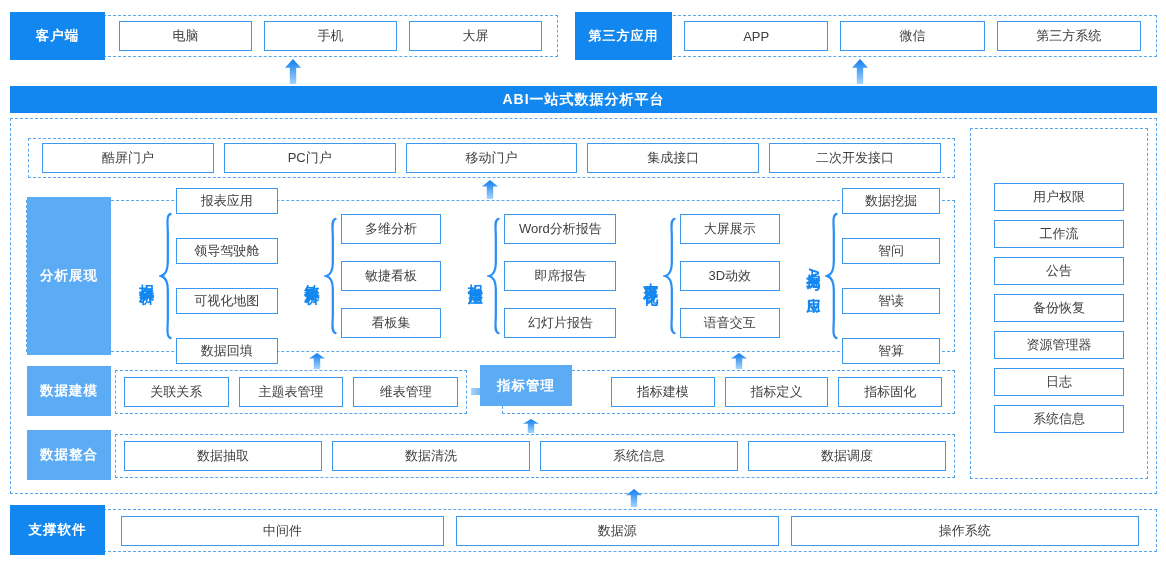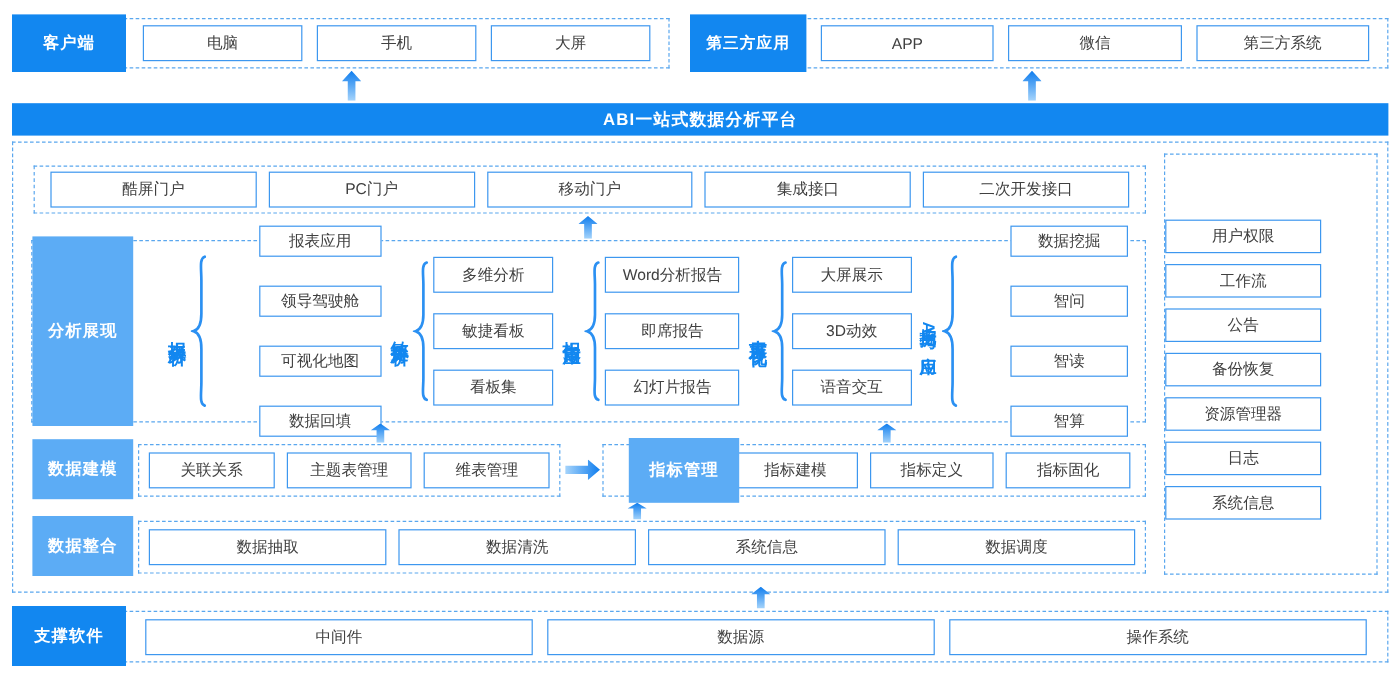--- a/index.html
+++ b/index.html
@@ -32,27 +32,27 @@
   .analysis-content {
     height:100%; display:flex; align-items:center; justify-content:space-between;
     padding:0 14px 0 112px; box-sizing:border-box;
   }
   .agroup { display:flex; align-items:center; gap:4px; }
   .vlabel {
     writing-mode:vertical-rl; text-orientation:mixed; color:#1287F0; font-weight:bold;
     font-size:15px; letter-spacing:2px; line-height:1.05;
   }
   .gcol { display:flex; flex-direction:column; }
-  .g4 { gap:24px;margin-left:40px; }  .g4 .wbox { height:26px; }
+  .g4 { gap:24px; }  .g4 .wbox { height:26px; }
   .g3 { gap:17px; } .g3 .wbox { height:30px; }
   .brace { display:block; }
   .arrow { position:absolute; z-index:2; }
   .sidebar-items {
     height:100%; box-sizing:border-box; padding-top:54px;
-    display:flex; flex-direction:column; gap:9px;
+    display:flex; flex-direction:column; align-items:center; gap:9px;
   }
   .sidebar-items .wbox { width:130px; height:28px; flex:none; }
   .gap12 { gap:12px; padding:0 15px; }
   .gap10 { gap:10px; padding:0 12px; }
 </style>
 </head>
 <body>
 
 <div class="stage">
 
@@ -194,21 +194,21 @@
   <svg class="arrow" style="left:471px;top:383px" width="29" height="17" viewBox="0 0 26 16" preserveAspectRatio="none">
     <path d="M26 8 L17 0 L17 4.8 L0 4.8 L0 11.2 L17 11.2 L17 16 Z" fill="url(#agh)"></path>
   </svg>
   <div class="dash" style="left:502px;top:370px;width:453px;height:44px">
     <div class="hrow gap10" style="padding:0 12px 0 108px">
       <div class="wbox">指标建模</div>
       <div class="wbox">指标定义</div>
       <div class="wbox">指标固化</div>
     </div>
   </div>
-  <div class="slab light" style="left:524px;top:365px;width:92px;height:54px">指标管理</div>
+  <div class="slab light" style="left:480px;top:365px;width:92px;height:41px">指标管理</div>
 
   <svg class="arrow" style="left:523px;top:419px" width="16" height="14" viewBox="0 0 16 26" preserveAspectRatio="none">
       <use href="#upArrowPath" fill="url(#agv)"></use>
     </svg>
 
   <div class="slab light" style="left:27px;top:430px;width:84px;height:50px">数据整合</div>
   <div class="dash" style="left:115px;top:434px;width:840px;height:44px">
     <div class="hrow gap10" style="padding:0 8px">
       <div class="wbox">数据抽取</div>
       <div class="wbox">数据清洗</div>

